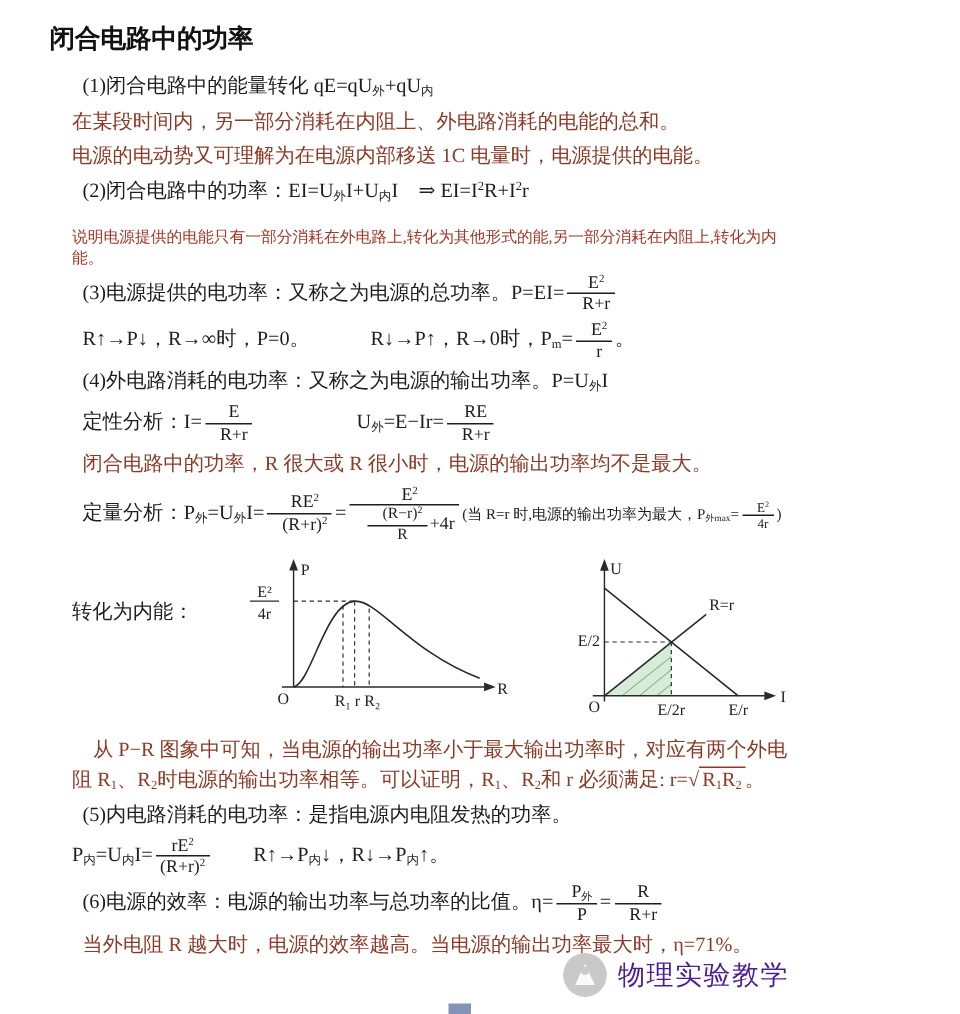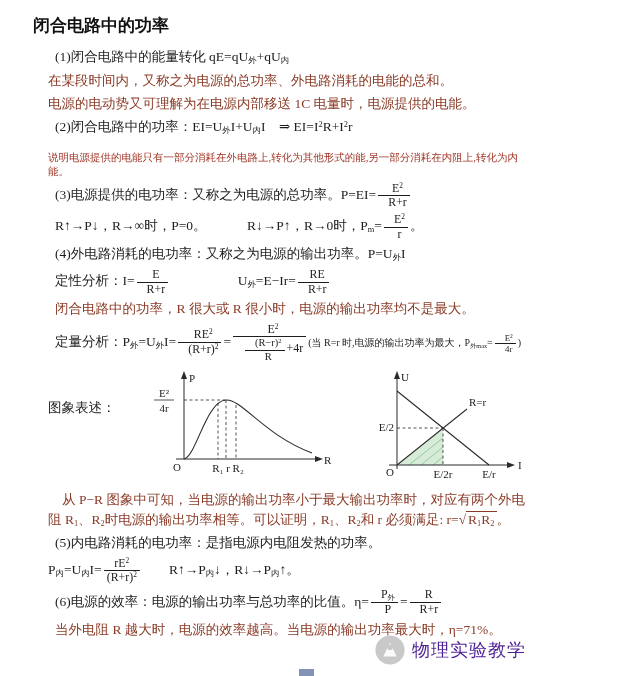--- a/index.html
+++ b/index.html
@@ -28,33 +28,33 @@
   .frag{position:absolute;left:299px;bottom:0;width:15px;height:7px;background:#8293b6}
 </style>
 </head>
 <body>
 
 <div class="page">
 
   <h1 class="title">闭合电路中的功率</h1>
 
   <p class="ln indent">(1)闭合电路中的能量转化 qE=qU<sub>外</sub>+qU<sub>内</sub></p>
-  <p class="ln warm">在某段时间内，又称之为电源的总功率、外电路消耗的电能的总和。</p>
+  <p class="ln warm">在某段时间内，另一部分消耗在内阻上、外电路消耗的电能的总和。</p>
   <p class="ln warm">电源的电动势又可理解为在电源内部移送 1C 电量时，电源提供的电能。</p>
   <p class="ln indent">(2)闭合电路中的功率：EI=U<sub>外</sub>I+U<sub>内</sub>I　⇒ EI=I<sup>2</sup>R+I<sup>2</sup>r</p>
   <p class="note">说明电源提供的电能只有一部分消耗在外电路上,转化为其他形式的能,另一部分消耗在内阻上,转化为内能。</p>
   <p class="ln indent">(3)电源提供的电功率：又称之为电源的总功率。P=EI=<span class="frac"><span class="num">E<sup>2</sup></span><span class="den">R+r</span></span></p>
   <p class="ln indent">R↑→P↓，R→∞时，P=0。　　　R↓→P↑，R→0时，P<sub>m</sub>=<span class="frac"><span class="num">E<sup>2</sup></span><span class="den">r</span></span>。</p>
   <p class="ln indent">(4)外电路消耗的电功率：又称之为电源的输出功率。P=U<sub>外</sub>I</p>
   <p class="ln indent">定性分析：I=<span class="frac"><span class="num">E</span><span class="den">R+r</span></span>　　　　　U<sub>外</sub>=E−Ir=<span class="frac"><span class="num">RE</span><span class="den">R+r</span></span></p>
   <p class="ln warm indent">闭合电路中的功率，R 很大或 R 很小时，电源的输出功率均不是最大。</p>
   <p class="ln indent">定量分析：P<sub>外</sub>=U<sub>外</sub>I=<span class="frac"><span class="num">RE<sup>2</sup></span><span class="den">(R+r)<sup>2</sup></span></span>=<span class="frac"><span class="num">E<sup>2</sup></span><span class="den"><span class="frac"><span class="num">(R−r)<sup>2</sup></span><span class="den">R</span></span>+4r</span></span><span class="small">(当 R=r 时,电源的输出功率为最大，P<sub>外max</sub>=<span class="frac"><span class="num">E<sup>2</sup></span><span class="den">4r</span></span>)</span></p>
 
   <div class="graphs-row">
-    <span class="graph-label">图象表述：</span>
+    <span class="graph-label">转化为内能：</span>
 
     <svg width="195" height="112" viewBox="0 0 195 112">
       <line x1="42" y1="8" x2="42" y2="90" stroke="#2a2a2a" stroke-width="1"></line>
       <polygon points="42,2 39,10 45,10" fill="#2a2a2a"></polygon>
       <line x1="34" y1="90" x2="174" y2="90" stroke="#2a2a2a" stroke-width="1"></line>
       <polygon points="181,90 173,87 173,93" fill="#2a2a2a"></polygon>
       <path d="M42,90 C54,88 64,32 84,31 C100,30 122,66 170,84" fill="none" stroke="#2a2a2a" stroke-width="1.1"></path>
       <line x1="42" y1="31" x2="84" y2="31" stroke="#2a2a2a" stroke-width="0.8" stroke-dasharray="3,2.5"></line>
       <line x1="76" y1="34" x2="76" y2="90" stroke="#2a2a2a" stroke-width="0.8" stroke-dasharray="3,2.5"></line>
       <line x1="84" y1="31" x2="84" y2="90" stroke="#2a2a2a" stroke-width="0.8" stroke-dasharray="3,2.5"></line>

